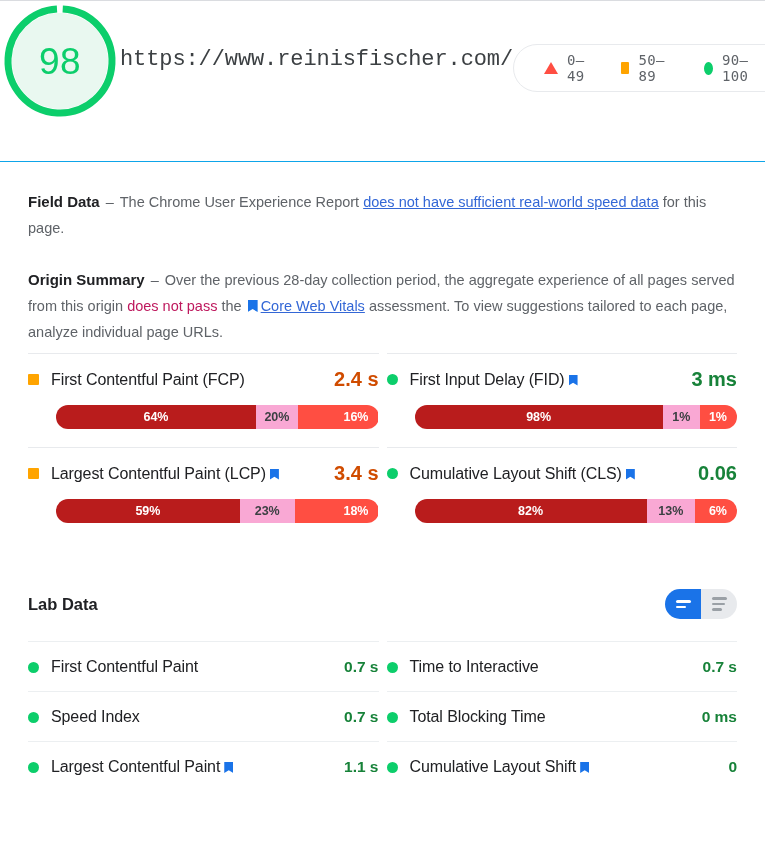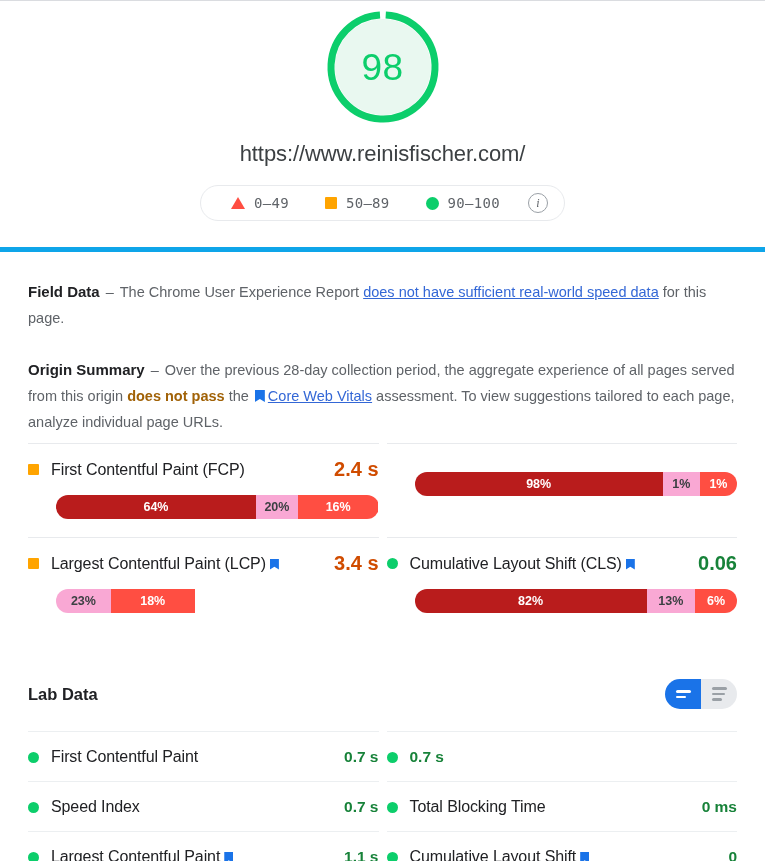--- a/index.html
+++ b/index.html
@@ -15,25 +15,25 @@
   }
 
   .top-rule {
     height: 1px;
     background: #dadce0;
     width: 100%;
   }
 
   
   .score-section {
-    padding-top: 6px;
+    padding-top: 0;
     padding-bottom: 26px;
-    border-bottom: 5px solid #0ea5e9;
-    display: flex;
-    flex-direction: column;
+    border-bottom: 1px solid #0ea5e9;
+    display: flex;
+    flex-direction: row;
     align-items: center;
   }
 
   .gauge-wrap {
     width: 120px;
     height: 120px;
     position: relative;
     margin-bottom: 14px;
   }
   .gauge-svg { display: block; }
@@ -48,20 +48,21 @@
     color: #0cce6b;
     letter-spacing: 0.5px;
   }
 
   .page-url {
     font-size: 22px;
     font-weight: 400;
     color: #3c4043;
     letter-spacing: -0.1px;
     margin-bottom: 18px;
+    font-family: Liberation Mono, monospace;
   }
 
   .legend {
     display: inline-flex;
     align-items: center;
     gap: 8px;
     border: 1px solid #e8eaed;
     border-radius: 24px;
     padding: 7px 16px;
     background: #fff;
@@ -116,21 +117,21 @@
     line-height: 26px;
     color: #5f6368;
   }
   .para-title {
     font-weight: bold;
     color: #202124;
     font-size: 15px;
   }
   .dash { padding: 0 6px; }
   .link-blue { color: #3367d6; }
-  .fail-red { color: #a16207; font-weight: bold; }
+  .fail-red { color: #be185d; font-weight: normal; }
   .cwv-link { color: #3367d6; }
 
   .field-data-block { padding-top: 27px; }
   .origin-block { padding-top: 26px; padding-bottom: 8px; }
 
   
   .flag {
     display: inline-block;
     width: 10px; height: 12px;
     background: #1a73e8;
@@ -195,21 +196,21 @@
     display: flex;
     align-items: center;
     height: 100%;
     font-size: 12.5px;
     font-weight: bold;
     position: relative;
   }
   .seg span { padding: 0 10px; white-space: nowrap; }
   .seg-good { background: #b91c1c; color: #ffffff; justify-content: center; }
   .seg-avg  { background: #f9a8d4; color: #3c4043; justify-content: center; }
-  .seg-poor { background: #ff4e42; color: #ffffff; justify-content: center; }
+  .seg-poor { background: #ff4e42; color: #ffffff; justify-content: flex-end; }
 
   
   .lab-header {
     display: flex;
     align-items: center;
     justify-content: space-between;
     padding-top: 48px;
     padding-bottom: 22px;
   }
   .lab-title {
@@ -317,40 +318,48 @@
         <div class="seg seg-avg" style="width:13%">
             <span>20%</span>
           </div>
         <div class="seg seg-poor" style="width:25%">
             <span>16%</span>
           </div>
       </div>
     </div>
 
     <div class="metric-cell">
+      <div class="metric-head">
+        <span class="dot" style="background:#0cce6b"></span>
+        <span class="metric-name"><span>First Input Delay (FID)</span><span class="flag-sm"></span></span>
+        <span class="metric-value v-green">3 ms</span>
+      </div>
       <div class="dist-bar">
         <div class="seg seg-good" style="width:77%">
             <span>98%</span>
           </div>
         <div class="seg seg-avg" style="width:11.5%">
             <span>1%</span>
           </div>
         <div class="seg seg-poor" style="width:11.5%">
             <span>1%</span>
           </div>
       </div>
     </div>
 
     <div class="metric-cell">
       <div class="metric-head">
         <span class="sq" style="background:#ffa400"></span>
         <span class="metric-name"><span>Largest Contentful Paint (LCP)</span><span class="flag-sm"></span></span>
         <span class="metric-value v-orange">3.4 s</span>
       </div>
       <div class="dist-bar">
+        <div class="seg seg-good" style="width:57%">
+            <span>59%</span>
+          </div>
         <div class="seg seg-avg" style="width:17%">
             <span>23%</span>
           </div>
         <div class="seg seg-poor" style="width:26%">
             <span>18%</span>
           </div>
       </div>
     </div>
 
     <div class="metric-cell">
@@ -393,20 +402,21 @@
   </div>
 
   <div class="metrics-grid">
     <div class="lab-cell">
       <span class="dot" style="background:#0cce6b"></span>
       <span class="lab-name">First Contentful Paint</span>
       <span class="lab-value v-green">0.7 s</span>
     </div>
     <div class="lab-cell">
       <span class="dot" style="background:#0cce6b"></span>
+      <span class="lab-name">Time to Interactive</span>
       <span class="lab-value v-green">0.7 s</span>
     </div>
     <div class="lab-cell">
       <span class="dot" style="background:#0cce6b"></span>
       <span class="lab-name">Speed Index</span>
       <span class="lab-value v-green">0.7 s</span>
     </div>
     <div class="lab-cell">
       <span class="dot" style="background:#0cce6b"></span>
       <span class="lab-name">Total Blocking Time</span>

